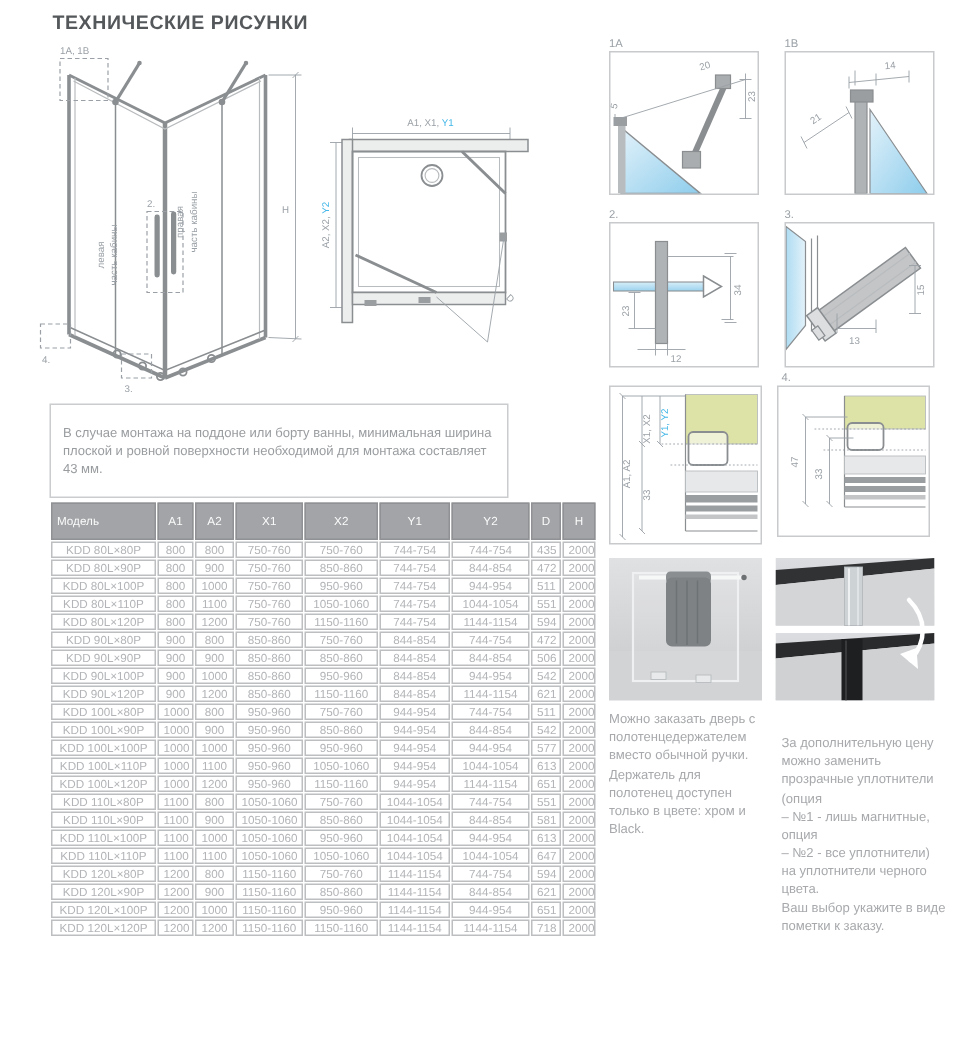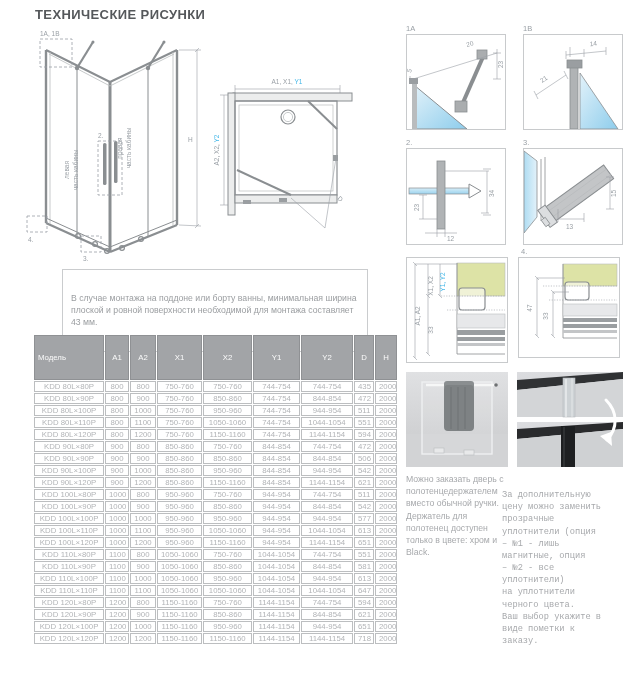--- a/index.html
+++ b/index.html
@@ -11,31 +11,31 @@
   #page-title{
     left:35px;top:7px;font-size:13px;font-weight:bold;letter-spacing:.4px;
     color:#55585b;
   }
   
   .detail-box{border:1px solid #c8cacc;background:#fff;}
   .detail-label{font-size:7.5px;color:#9aa0a6;}
   
   #note-box{
     left:33px;top:269px;width:288px;border:1px solid #caccce;
-    padding:22px 8px;font-size:8.7px;line-height:1.4;color:#9a9da0;margin-left:29px;
+    padding:12px 8px;font-size:8.7px;line-height:1.4;color:#9a9da0;
   }
   
   #spec-table{
     left:33px;top:334px;width:357px;table-layout:fixed;
     border-collapse:separate;border-spacing:1px 1px;
     font-size:7.8px;color:#b2b4b7;
   }
   #spec-table th{
     background:#a2a4a7;color:#fbfbfb;font-weight:normal;
-    border:1px solid #8f9194;padding:17px 3px;text-align:center;
+    border:1px solid #8f9194;padding:7px 3px;text-align:center;
     box-sizing:border-box;overflow:hidden;white-space:nowrap;
   }
   #spec-table th:first-child{text-align:left;}
   #spec-table td{
     border:1px solid #bcbec0;padding:0px 3px;text-align:center;
     box-sizing:border-box;overflow:hidden;white-space:nowrap;height:11px;
   }
   #spec-table td:first-child{text-align:center;}
   
   .caption{font-size:8.7px;line-height:1.4;color:#a7a9ac;}
@@ -575,17 +575,17 @@
     <line x1="47" y1="55" x2="47" y2="95" stroke="#3c3e40" stroke-width="1.2"></line>
   </g>
 
   <g>
     <path d="M89,28 C101,40 101,56 90,68" stroke="#ffffff" stroke-width="3" fill="none" stroke-linecap="round"></path>
     <polygon points="83,64 95,74 94,60" fill="#ffffff"></polygon>
   </g>
 </svg>
 
 <div class="abs caption" style="left:406px;top:473px;width:104px;">Можно заказать дверь с полотенцедержателем вместо обычной ручки. Держатель для полотенец доступен только в цвете: хром и Black.</div>
-<div class="abs caption preline" style="left:502px;top:489px;width:112px;font-family:Liberation Mono, monospace;">За дополнительную цену можно заменить прозрачные уплотнители (опция
+<div class="abs caption preline" style="left:521px;top:489px;width:112px;">За дополнительную цену можно заменить прозрачные уплотнители (опция
 – №1 - лишь магнитные, опция
 – №2 - все уплотнители)
 на уплотнители черного цвета.
 Ваш выбор укажите в виде пометки к заказу.</div>
 
 </body></html>

